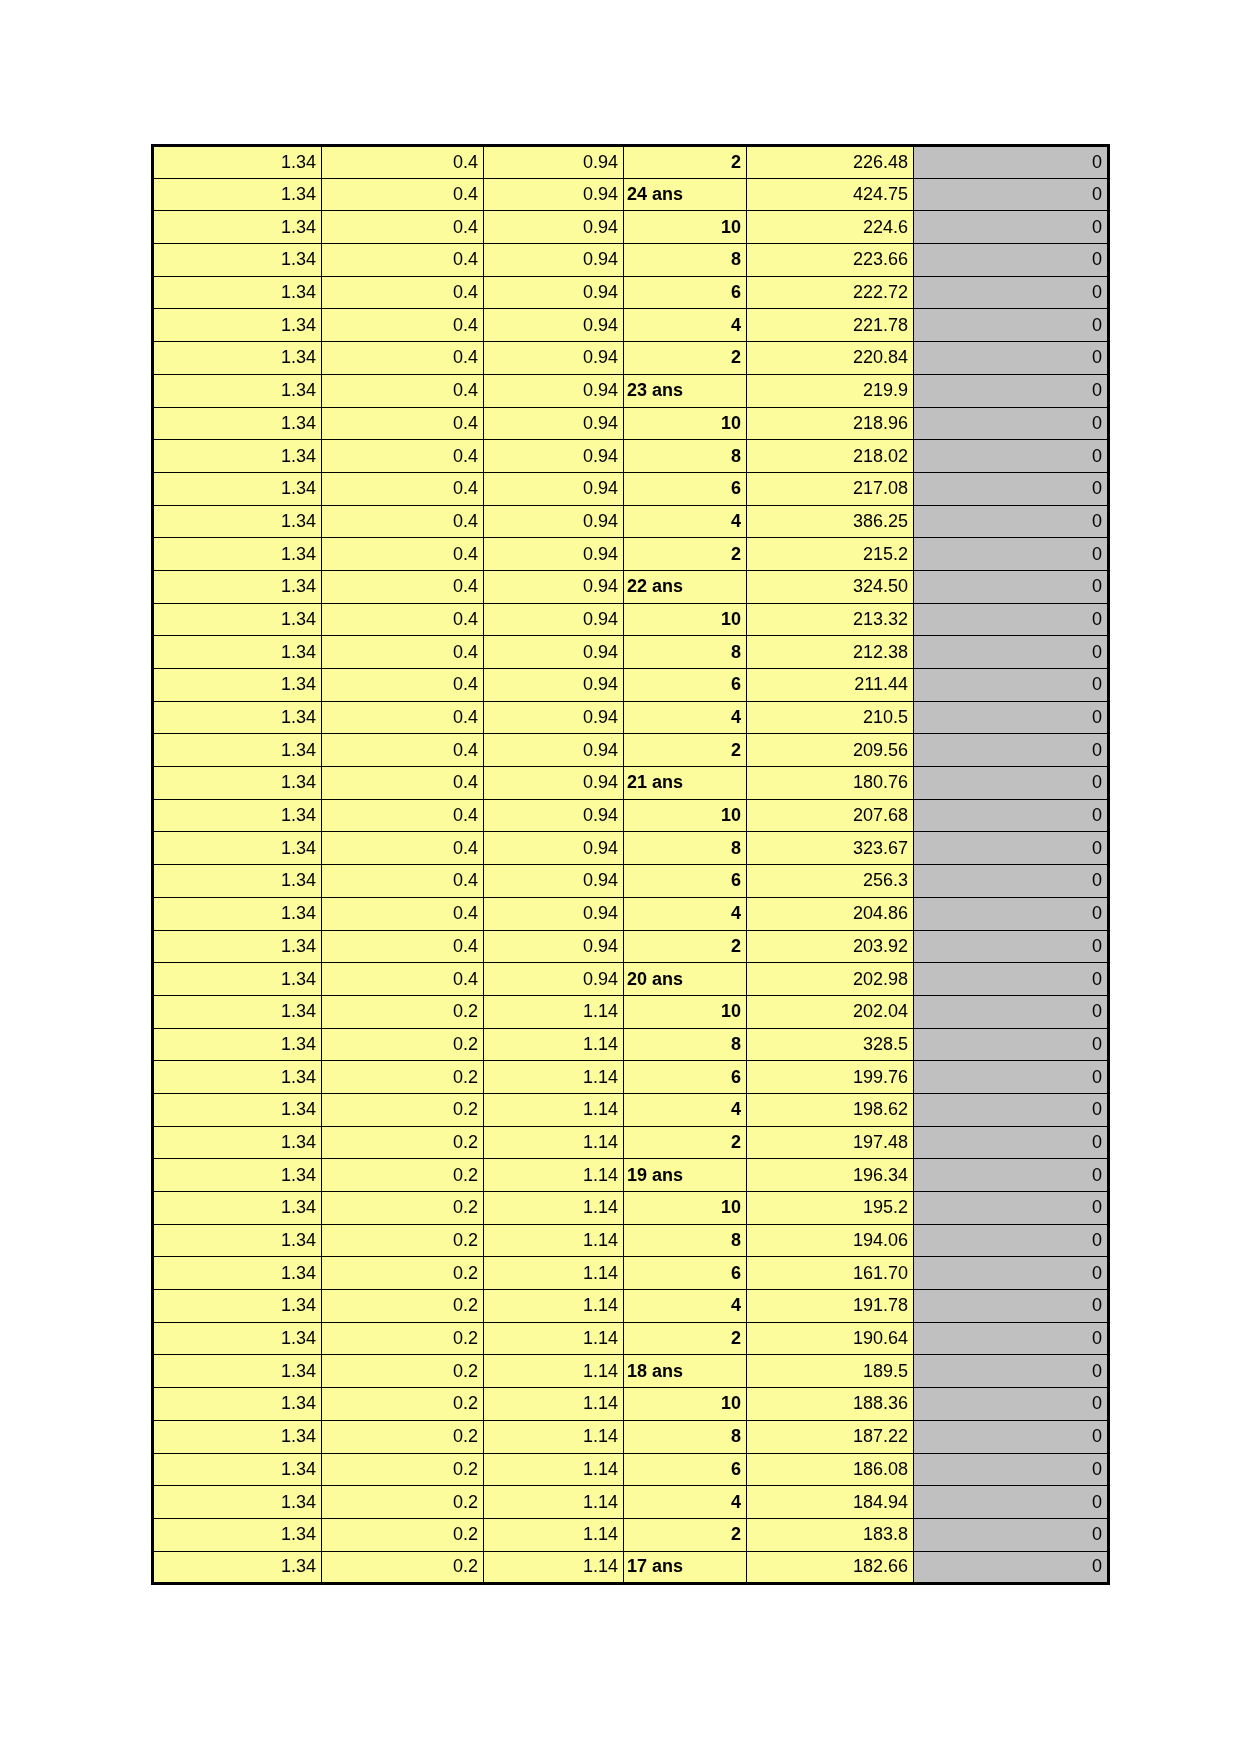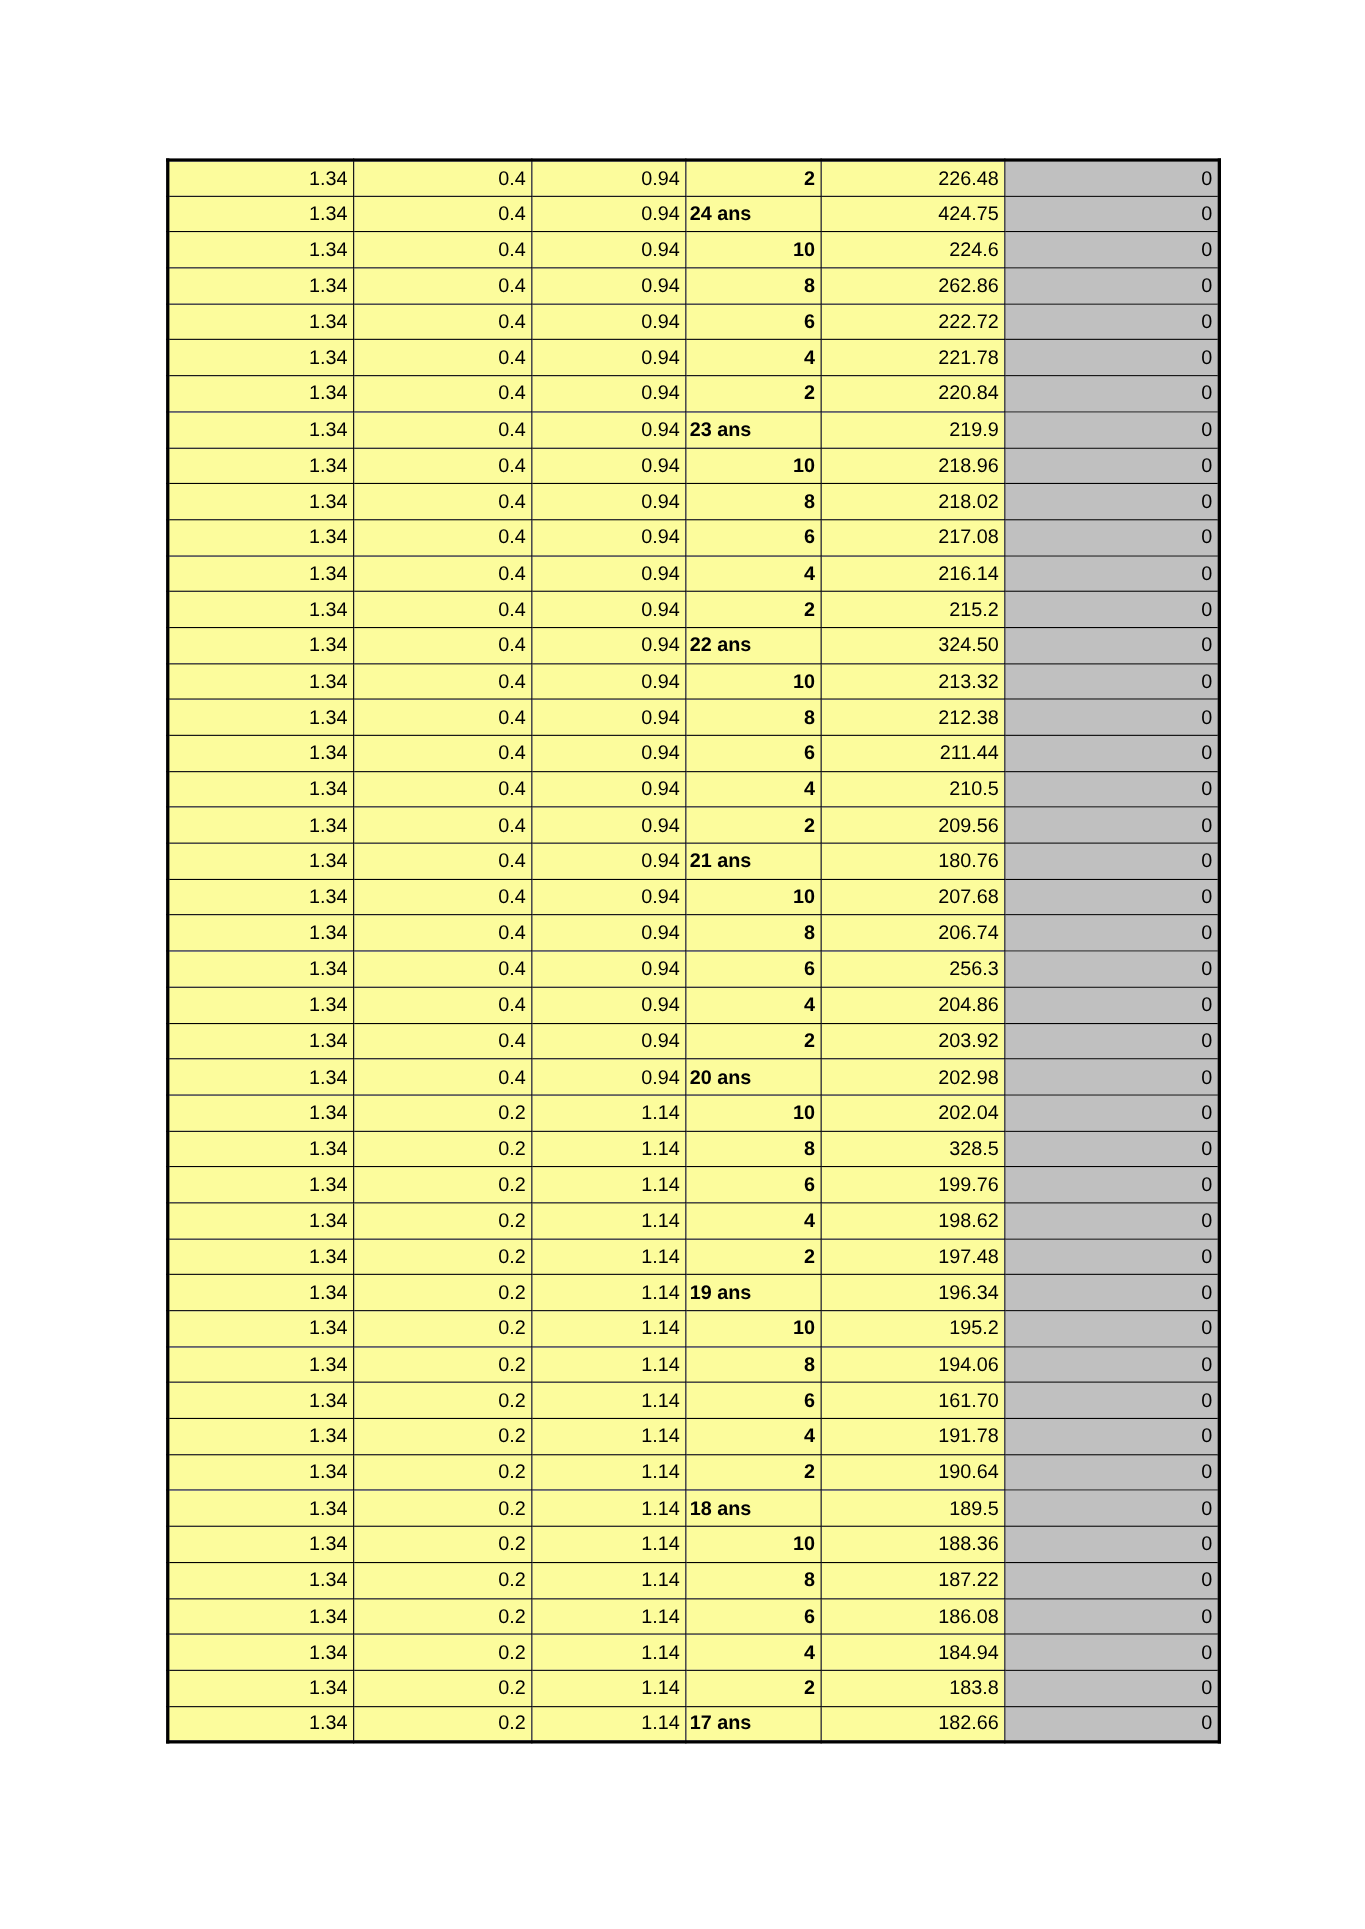--- a/index.html
+++ b/index.html
@@ -90,21 +90,21 @@
           <td class="c-val3">0.94</td>
           <td class="c-label">10</td>
           <td class="c-amount">224.6</td>
           <td class="c-flag">0</td>
         </tr>
         <tr>
           <td class="c-val1">1.34</td>
           <td class="c-val2">0.4</td>
           <td class="c-val3">0.94</td>
           <td class="c-label">8</td>
-          <td class="c-amount">262.86</td>
+          <td class="c-amount">223.66</td>
           <td class="c-flag">0</td>
         </tr>
         <tr>
           <td class="c-val1">1.34</td>
           <td class="c-val2">0.4</td>
           <td class="c-val3">0.94</td>
           <td class="c-label">6</td>
           <td class="c-amount">222.72</td>
           <td class="c-flag">0</td>
         </tr>
@@ -154,21 +154,21 @@
           <td class="c-val3">0.94</td>
           <td class="c-label">6</td>
           <td class="c-amount">217.08</td>
           <td class="c-flag">0</td>
         </tr>
         <tr>
           <td class="c-val1">1.34</td>
           <td class="c-val2">0.4</td>
           <td class="c-val3">0.94</td>
           <td class="c-label">4</td>
-          <td class="c-amount">216.14</td>
+          <td class="c-amount">386.25</td>
           <td class="c-flag">0</td>
         </tr>
         <tr>
           <td class="c-val1">1.34</td>
           <td class="c-val2">0.4</td>
           <td class="c-val3">0.94</td>
           <td class="c-label">2</td>
           <td class="c-amount">215.2</td>
           <td class="c-flag">0</td>
         </tr>
@@ -234,21 +234,21 @@
           <td class="c-val3">0.94</td>
           <td class="c-label">10</td>
           <td class="c-amount">207.68</td>
           <td class="c-flag">0</td>
         </tr>
         <tr>
           <td class="c-val1">1.34</td>
           <td class="c-val2">0.4</td>
           <td class="c-val3">0.94</td>
           <td class="c-label">8</td>
-          <td class="c-amount">206.74</td>
+          <td class="c-amount">323.67</td>
           <td class="c-flag">0</td>
         </tr>
         <tr>
           <td class="c-val1">1.34</td>
           <td class="c-val2">0.4</td>
           <td class="c-val3">0.94</td>
           <td class="c-label">6</td>
           <td class="c-amount">256.3</td>
           <td class="c-flag">0</td>
         </tr>

